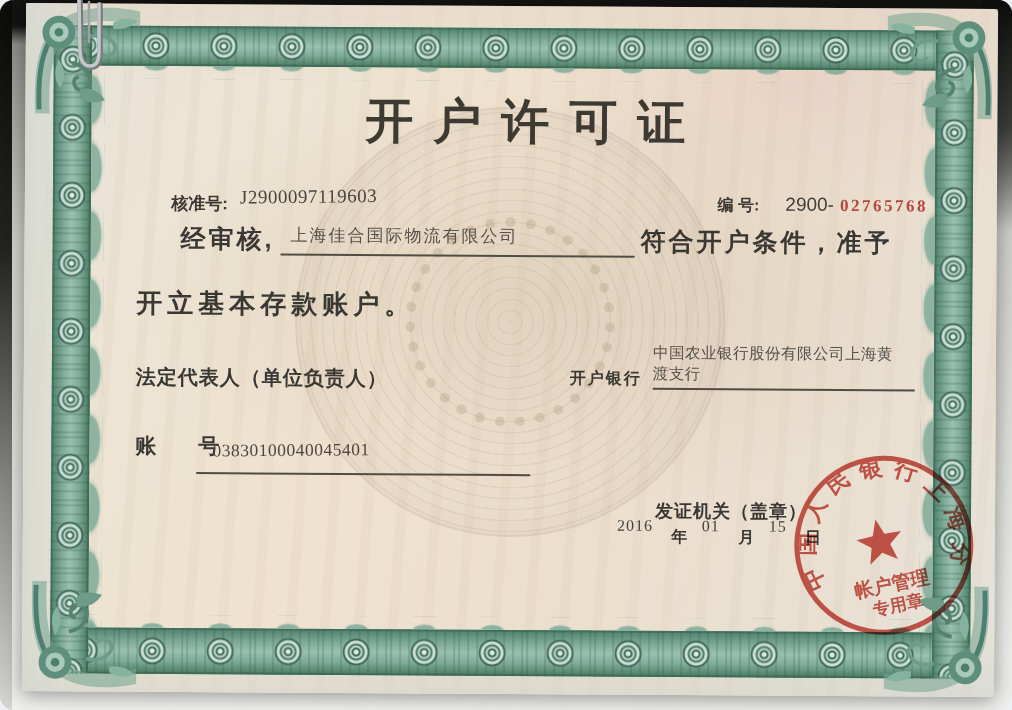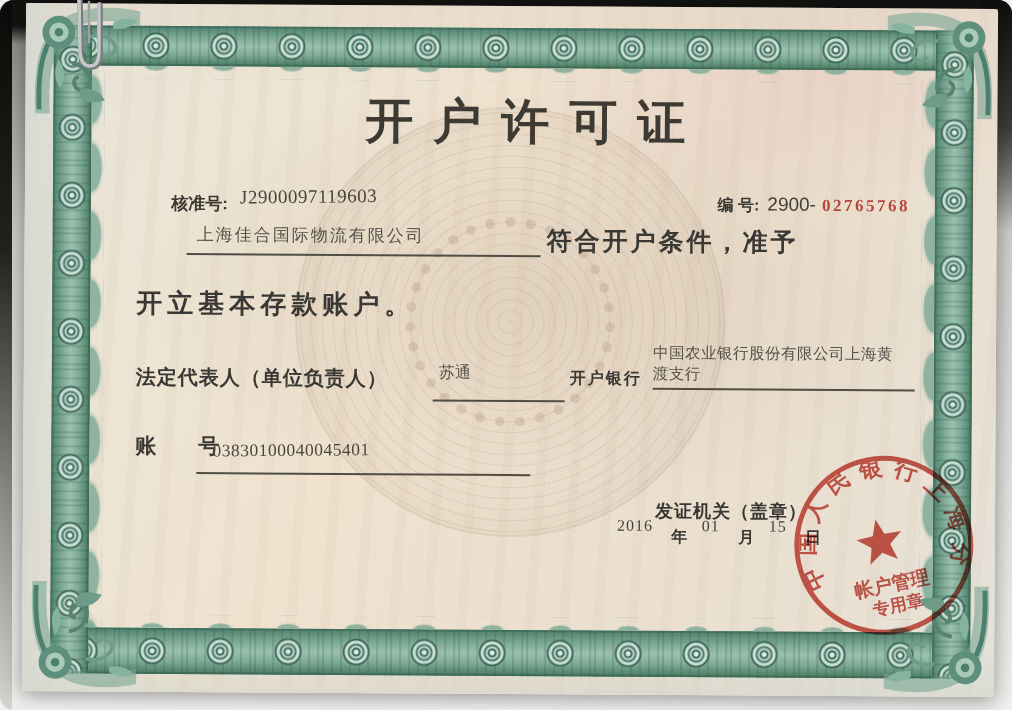--- a/index.html
+++ b/index.html
@@ -70,21 +70,21 @@
     transform:translate(-50%,-50%);border-radius:50%;border:10px dotted rgba(150,128,102,.22);}
 
   
   .ink{color:#3b3833;}
   .title{position:absolute;left:0;right:0;top:84px;text-align:center;transform:translateX(24px);
     font-family:"Liberation Serif",serif;font-weight:700;font-size:48px;letter-spacing:20px;color:#3d3a33;}
   .approval{position:absolute;left:118px;top:168px;font-size:17px;font-weight:700;white-space:pre;}
   .approval .num{font-family:"Liberation Serif",serif;font-weight:400;font-size:19px;color:#49453d;
     display:inline-block;margin-left:12px;transform:translateY(-7px) rotate(-1deg);letter-spacing:.5px;}
   .serial{position:absolute;left:666px;top:168px;font-size:16px;font-weight:700;white-space:pre;}
-  .serial .pre{font-weight:400;font-size:19px;color:#413e38;margin-left:8px;}
+  .serial .pre{font-weight:400;font-size:19px;color:#413e38;margin-left:26px;}
   .serial .red{font-family:"Liberation Serif",serif;font-weight:700;font-size:17px;letter-spacing:2.5px;
     color:#b5473e;margin-left:6px;text-align:center;}
   .line1{position:absolute;left:156px;top:218px;display:flex;align-items:baseline;}
   .line1 .big,.line2,.rep-label,.bank-label,.acct-label{font-weight:700;color:#3a3834;}
   .line1 .big{font-size:25px;letter-spacing:3px;}
   .company{display:inline-block;min-width:332px;margin:0 6px;padding:0 12px 7px 10px;
     border-bottom:2px solid #504d45;font-family:"Liberation Serif",serif;font-size:17px;
     letter-spacing:2px;color:#55524a;align-self:flex-end;}
   .line2{position:absolute;left:112px;top:282px;font-size:26px;letter-spacing:5px;}
   .rep-label{position:absolute;left:112px;top:360px;font-size:20px;letter-spacing:1px;}
@@ -164,30 +164,28 @@
 
     <div class="approval ink">
       <span>核准号:</span><span class="num">J2900097119603</span>
     </div>
 
     <div class="serial ink">
       <span>编 号:</span><span class="pre">2900-</span><span class="red">02765768</span>
     </div>
 
     <div class="line1">
+      <span class="big">经审核,</span>
       <span class="company">上海佳合国际物流有限公司</span>
       <span class="big">符合开户条件，准予</span>
     </div>
 
     <div class="line2">开立基本存款账户。</div>
 
     <div class="rep-label">法定代表人（单位负责人）</div>
-    <div class="rep-line">
-      <span>苏通</span>
-    </div>
 
     <div class="bank-label">开户银行</div>
     <div class="bank-field">
       <span style="display:block">中国农业银行股份有限公司上海黄</span>
       <span style="display:block">渡支行</span>
     </div>
 
     <div class="acct-label">账　　号</div>
     <div class="acct-line">
       <span>03830100040045401</span>

